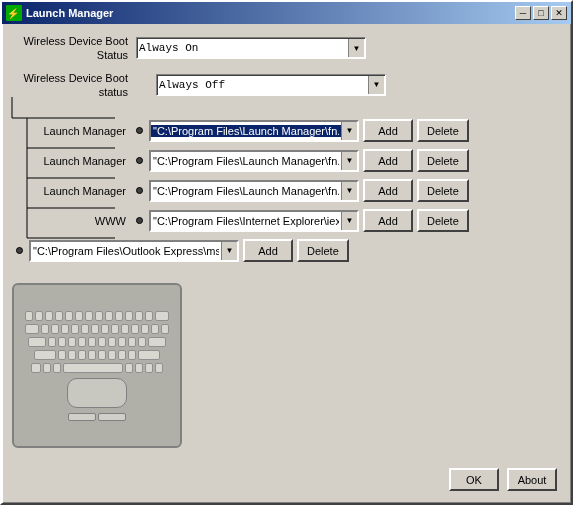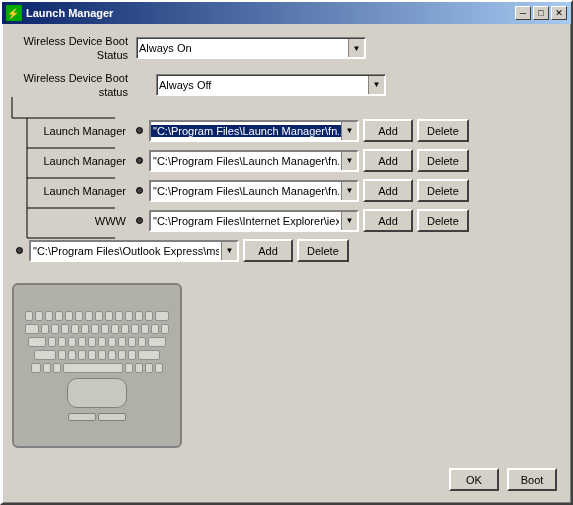--- a/index.html
+++ b/index.html
@@ -109,20 +109,21 @@
       cursor: pointer;
       position: relative;
     }
     .dropdown-wrapper {
       position: relative;
       display: inline-block;
     }
     .dropdown-wrapper select {
       padding-right: 28px;
       width: 100%;
+      font-family: Liberation Mono, monospace;
     }
     .dropdown-arrow {
       position: absolute;
       right: 2px;
       top: 50%;
       transform: translateY(-50%);
       pointer-events: none;
       width: 16px;
       height: 18px;
       background: #d4d0c8;
@@ -485,16 +486,16 @@
       <div class="trackpad-area"></div>
       <div class="trackpad-buttons">
         <div class="trackpad-btn"></div>
         <div class="trackpad-btn"></div>
       </div>
     </div>
   </div>
 
   <div class="bottom-area">
     <button class="win-btn">OK</button>
-    <button class="win-btn">Boot</button>
+    <button class="win-btn">About</button>
   </div>
 
 </div>
 
 </body></html>

